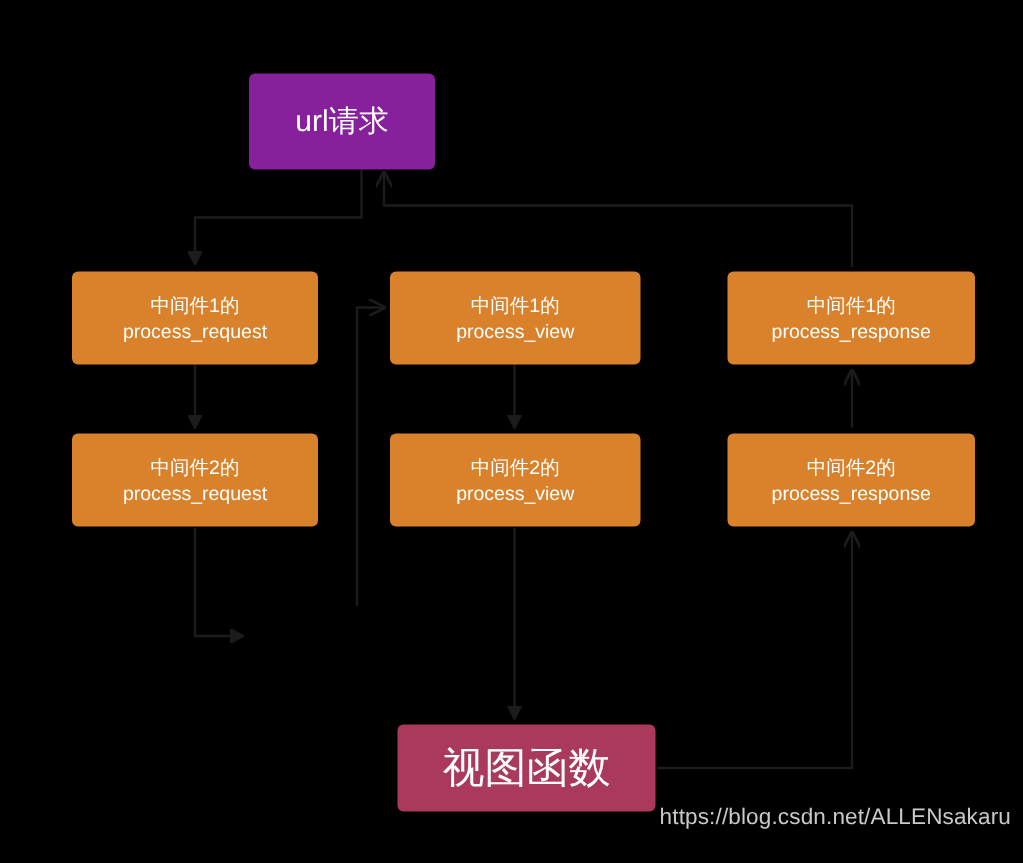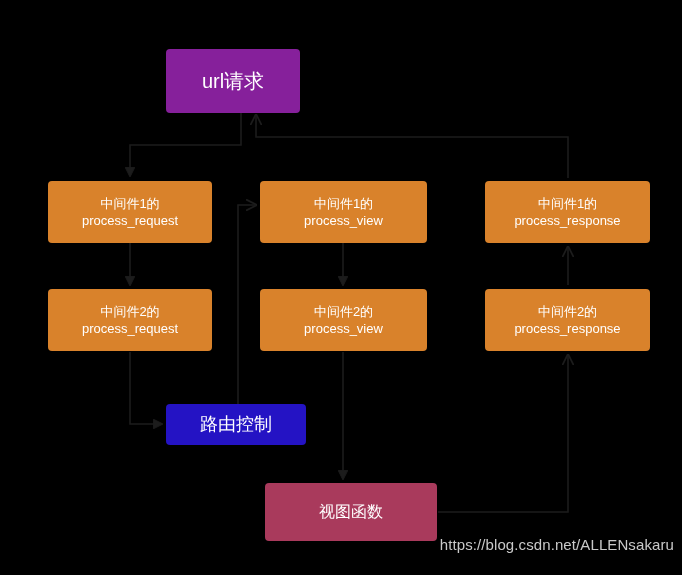--- a/index.html
+++ b/index.html
@@ -39,21 +39,21 @@
   .node-url {
     background: #86209b;
     font-size: 20px;
   }
   .node-route {
     background: #2413c4;
     font-size: 18px;
   }
   .node-view {
     background: #a93a5c;
-    font-size: 16px;
+    font-size: 28px;
   }
   #edges {
     position: absolute;
     left: 0;
     top: 0;
     width: 682px;
     height: 575px;
     z-index: 1;
     pointer-events: none;
   }
@@ -97,21 +97,21 @@
       <path d="M 343 352 L 343 479" marker-end="url(#ahf)"></path>
 
       <path d="M 438 512 L 568 512 L 568 355" marker-end="url(#ah)"></path>
 
       <path d="M 568 285 L 568 247" marker-end="url(#ah)"></path>
 
       <path d="M 568 178 L 568 137 L 256 137 L 256 115" marker-end="url(#ah)"></path>
     </g>
   </svg>
 
-  <div class="node node-url" style="left:166px; top:49px; width:134px; height:64px;">
+  <div class="node node-url" style="left:166px; top:49px; width:124px; height:64px;">
     <span class="l1">url请求</span>
   </div>
 
   <div class="node node-mw" style="left:48px; top:181px; width:164px; height:62px;">
     <span class="l1">中间件1的</span>
     <span class="l2">process_request</span>
   </div>
 
   <div class="node node-mw" style="left:48px; top:289px; width:164px; height:62px;">
     <span class="l1">中间件2的</span>
@@ -131,23 +131,20 @@
   <div class="node node-mw" style="left:485px; top:181px; width:165px; height:62px;">
     <span class="l1">中间件1的</span>
     <span class="l2">process_response</span>
   </div>
 
   <div class="node node-mw" style="left:485px; top:289px; width:165px; height:62px;">
     <span class="l1">中间件2的</span>
     <span class="l2">process_response</span>
   </div>
 
-  <div class="node node-route" style="left:166px; top:404px; width:140px; height:41px;">
-    <span class="l1">路由控制</span>
-  </div>
 
   <div class="node node-view" style="left:265px; top:483px; width:172px; height:58px;">
     <span class="l1">视图函数</span>
   </div>
 
   <div class="watermark">https://blog.csdn.net/ALLENsakaru</div>
 
 </div>
 
 </body></html>

